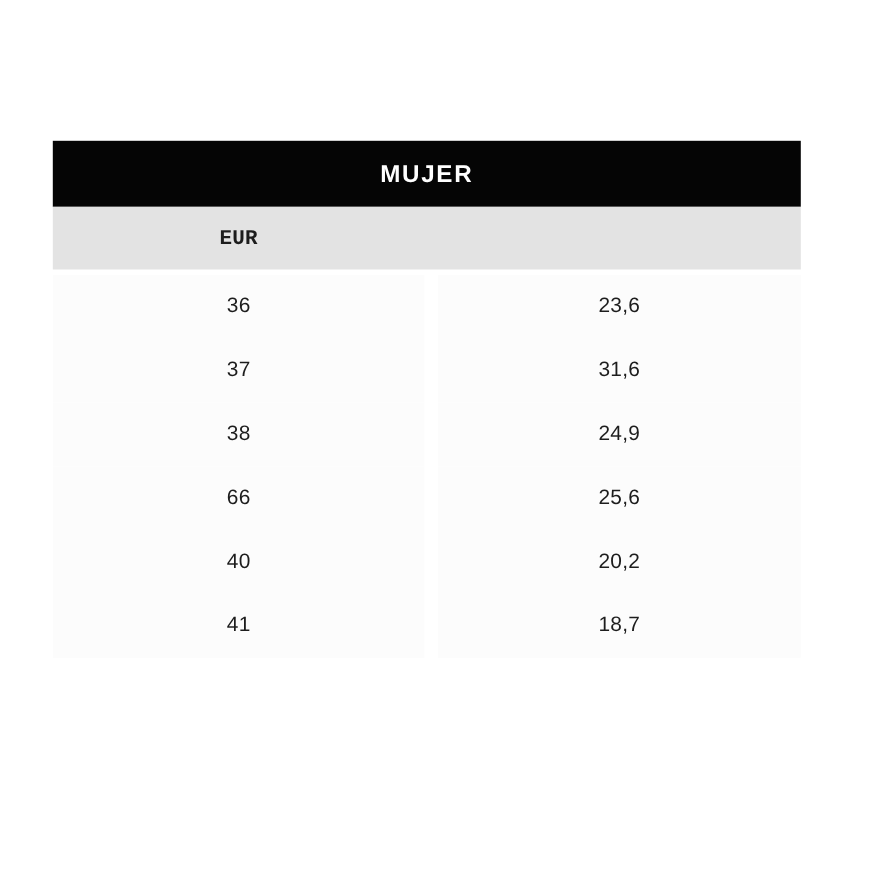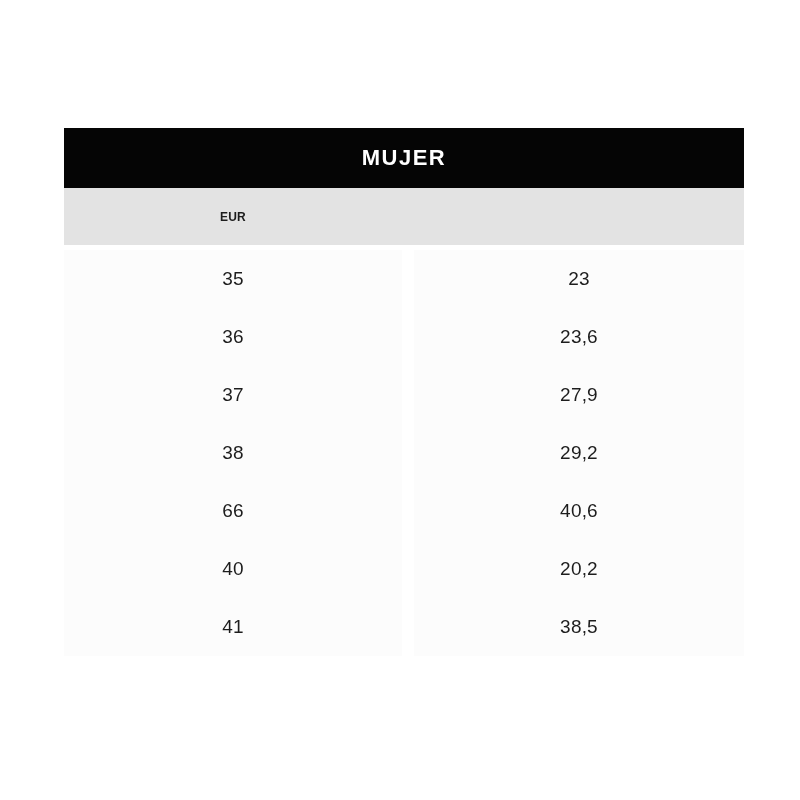--- a/index.html
+++ b/index.html
@@ -14,21 +14,21 @@
   html, body {
     width: 800px;
     height: 800px;
     background: var(--page-bg);
     font-family: "Liberation Sans", "DejaVu Sans", sans-serif;
     color: var(--text);
     overflow: hidden;
   }
   .size-table {
     position: absolute;
-    left: 64px;
+    left: 48px;
     top: 128px;
     width: 680px;
   }
   .table-title-bar {
     height: 60px;
     background: var(--header-bg);
     color: var(--header-text);
     display: flex;
     align-items: center;
     justify-content: center;
@@ -41,23 +41,24 @@
     background: var(--subheader-bg);
     display: flex;
     align-items: center;
   }
   .col-1 { width: 338px; }
   .gutter { width: 12px; background: var(--page-bg); }
   .col-2 { width: 330px; }
   .column-header-row .col-1,
   .column-header-row .col-2 {
     text-align: center;
-    font-size: 12px;
+    font-size: 19px;
     font-weight: 700;
     letter-spacing: 0.2px;
+    font-family: Liberation Mono, monospace;
   }
   .column-header-row .gutter { background: transparent; }
   .table-body {
     margin-top: 5px;
   }
   .table-row {
     height: 58px;
     display: flex;
   }
   .table-row .cell {
@@ -79,49 +80,44 @@
     <span>MUJER</span>
   </div>
 
   <div class="column-header-row">
     <div class="col-1">EUR</div>
     <div class="gutter"></div>
   </div>
 
   <div class="table-body">
     <div class="table-row">
-      <div class="cell col-1">35</div>
-      <div class="gutter"></div>
-      <div class="cell col-2">23</div>
-    </div>
-    <div class="table-row">
       <div class="cell col-1">36</div>
       <div class="gutter"></div>
       <div class="cell col-2">23,6</div>
     </div>
     <div class="table-row">
       <div class="cell col-1">37</div>
       <div class="gutter"></div>
-      <div class="cell col-2">27,9</div>
+      <div class="cell col-2">31,6</div>
     </div>
     <div class="table-row">
       <div class="cell col-1">38</div>
       <div class="gutter"></div>
-      <div class="cell col-2">29,2</div>
+      <div class="cell col-2">24,9</div>
     </div>
     <div class="table-row">
       <div class="cell col-1">66</div>
       <div class="gutter"></div>
-      <div class="cell col-2">40,6</div>
+      <div class="cell col-2">25,6</div>
     </div>
     <div class="table-row">
       <div class="cell col-1">40</div>
       <div class="gutter"></div>
       <div class="cell col-2">20,2</div>
     </div>
     <div class="table-row">
       <div class="cell col-1">41</div>
       <div class="gutter"></div>
-      <div class="cell col-2">38,5</div>
+      <div class="cell col-2">18,7</div>
     </div>
   </div>
 
 </div>
 
 </body></html>

